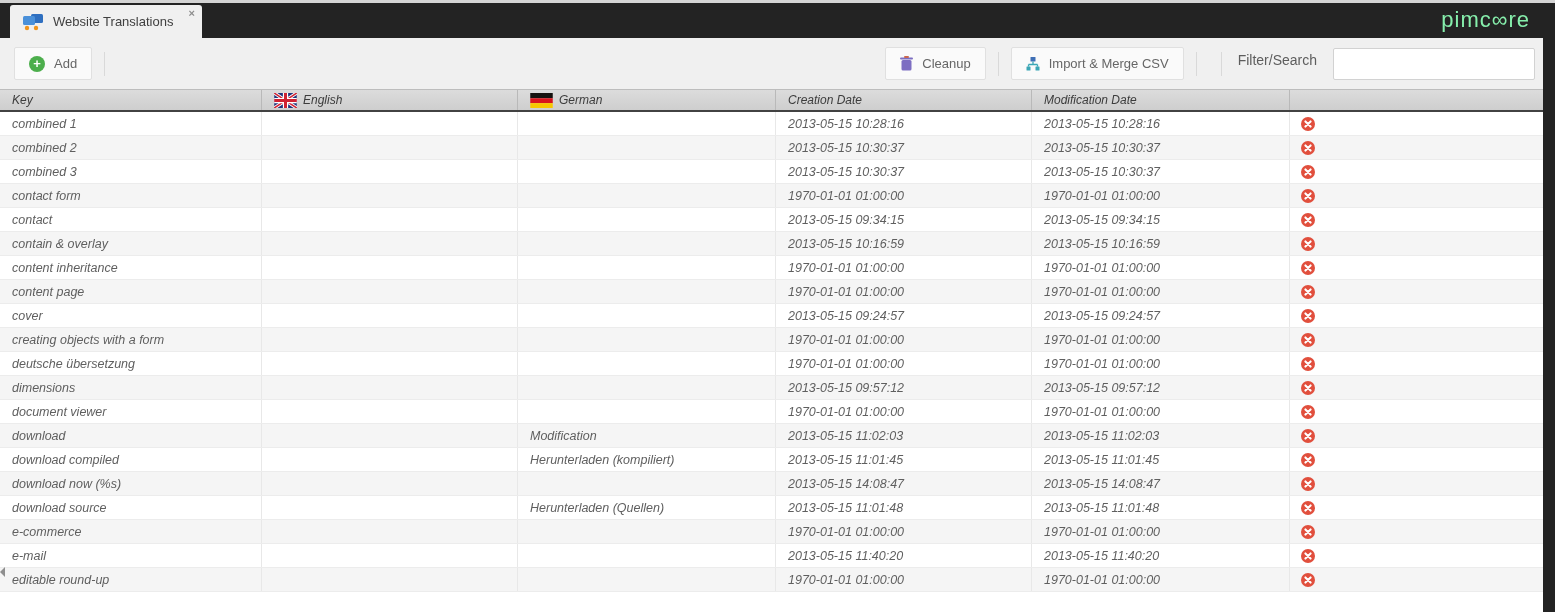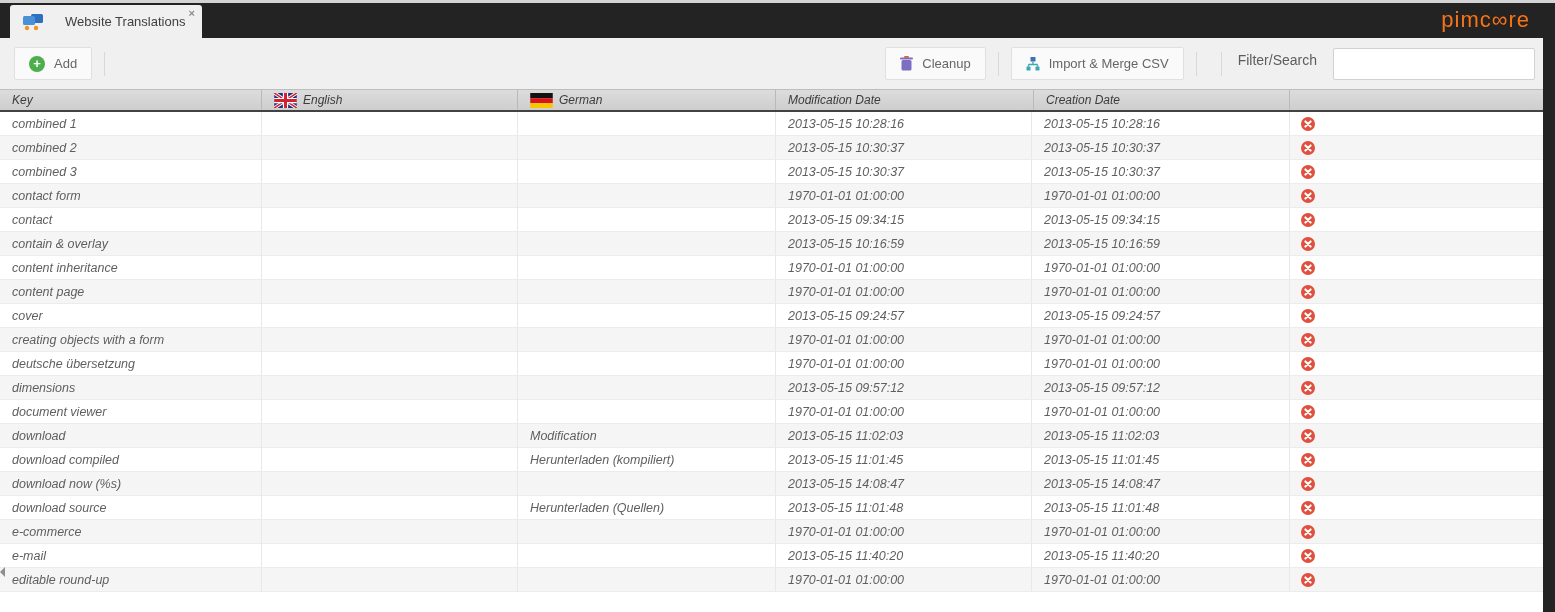--- a/index.html
+++ b/index.html
@@ -7,26 +7,26 @@
     font-family:"Liberation Sans","DejaVu Sans",sans-serif; }
   .app { position:relative; width:1555px; height:612px; background:#fff; }
 
   
   .top-strip { height:3px; background:#d4d4d4; }
   .dark-bar { position:relative; height:35px; background:#232323; }
   .right-edge { position:absolute; top:3px; right:0; width:12px; height:609px; background:#232323; z-index:9; }
 
   .tab { position:absolute; left:10px; top:2px; height:33px; width:192px;
     background:#f0f0f0; border-radius:3px 3px 0 0; display:flex; align-items:center;
-    padding:0 10px 0 12px; cursor:pointer;gap:12px; }
+    padding:0 10px 0 12px; cursor:pointer; }
   .tab-icon { width:22px; height:18px; margin-right:9px; flex:0 0 auto; }
   .tab-title { font-size:13px; color:#404040; white-space:nowrap; }
   .tab-close { position:absolute; right:7px; top:3px; font-size:11px; color:#8d8d8d;
     font-weight:bold; line-height:11px; cursor:pointer; }
-  .logo { position:absolute; right:25px; top:4px; font-size:22px; color:#f97316;
+  .logo { position:absolute; right:25px; top:4px; font-size:22px; color:#86efac;
     letter-spacing:1px; font-weight:400; }
 
   
   .toolbar { height:51px; background:#f0f0f0; display:flex; align-items:center; padding:0 14px;
     position:relative; }
   .tb-btn { height:33px; background:#fafafa; border:1px solid #e0e0e0; border-radius:2px;
     display:flex; align-items:center; padding:0 14px; font-size:13px; color:#666;
     cursor:pointer; white-space:nowrap; }
   .tb-btn .bicon { margin-right:9px; display:flex; align-items:center; }
   .tb-sep { width:1px; height:24px; background:#d9d9d9; margin:0 12px; }
@@ -144,25 +144,25 @@
         <span>English</span>
       </div>
       <div class="gh-cell c-de">
         <svg class="flag" viewBox="0 0 60 40">
           <rect width="60" height="14" y="0" fill="#14110e"></rect>
           <rect width="60" height="13" y="14" fill="#d8131c"></rect>
           <rect width="60" height="13" y="27" fill="#f7c600"></rect>
         </svg>
         <span>German</span>
       </div>
+      <div class="gh-cell c-cre">
+        <span>Creation Date</span>
+      </div>
       <div class="gh-cell c-mod">
         <span>Modification Date</span>
-      </div>
-      <div class="gh-cell c-cre">
-        <span>Creation Date</span>
       </div>
       <div class="gh-cell c-act">
         <span></span>
       </div>
     </div>
 
     <div class="grid-body">
         <div class="g-row">
     <div class="g-cell c-key">combined 1</div>
     <div class="g-cell c-en"></div>

